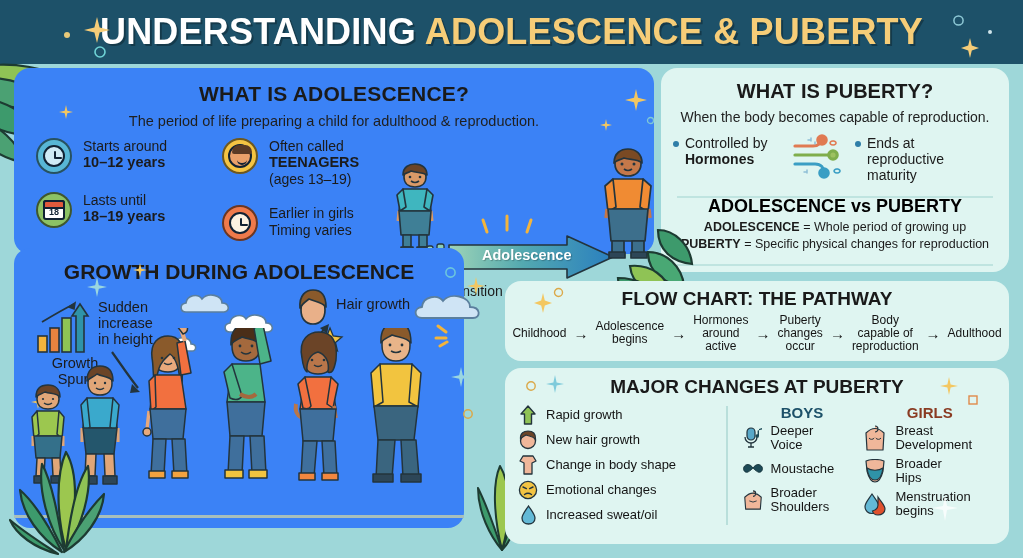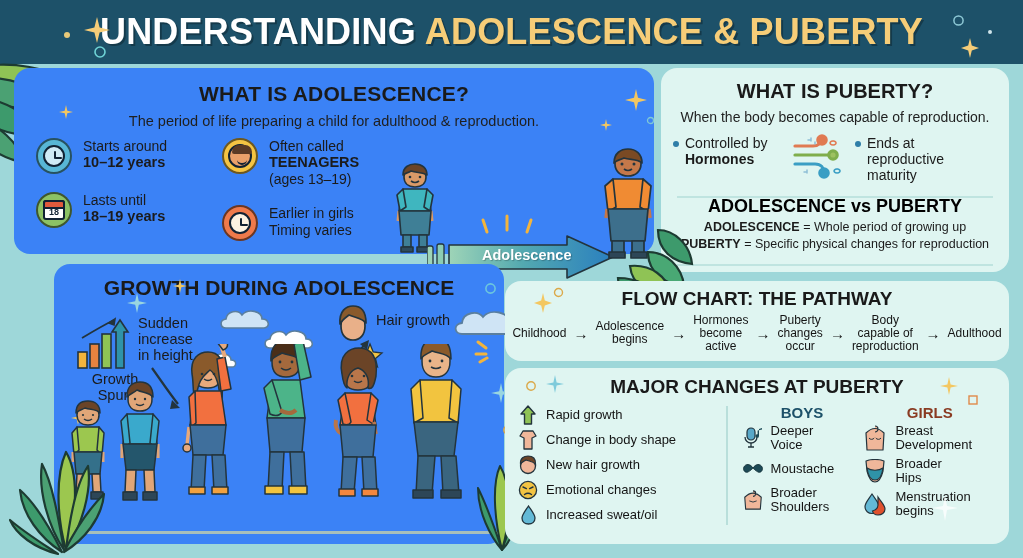--- a/index.html
+++ b/index.html
@@ -28,21 +28,21 @@
   
   .card {
     position:absolute; background:#ddf4f1;
     border-radius:16px;
   }
   .card.mint { background:#3b82f6; }
   .card.mint2 { background:#dff5f1; }
 
   #card-adolescence { left:14px;  top:68px;  width:640px; height:186px; }
   #card-puberty     { left:661px; top:68px;  width:348px; height:204px; }
-  #card-growth      { left:14px;  top:264px; width:450px; height:280px;margin-left:40px; }
+  #card-growth      { left:14px;  top:248px; width:450px; height:280px; }
   #card-flow        { left:505px; top:281px; width:504px; height:80px; }
   #card-major       { left:505px; top:368px; width:504px; height:176px; }
 
   .card-title {
     text-align:center; font-weight:bold; color:#1a1a1a;
   }
   #adol-title { font-size:21px; margin-top:14px; letter-spacing:.2px; }
   #adol-sub { text-align:center; font-size:14.5px; color:#1f1f1f; margin-top:7px; }
 
   
@@ -598,21 +598,21 @@
         <div>Childhood</div>
       </div>
       <div class="flow-arrow">→</div>
       <div class="flow-step">
         <div>Adolescence</div>
         <div>begins</div>
       </div>
       <div class="flow-arrow">→</div>
       <div class="flow-step">
         <div>Hormones</div>
-        <div>become</div>
+        <div>around</div>
         <div>active</div>
       </div>
       <div class="flow-arrow">→</div>
       <div class="flow-step">
         <div>Puberty</div>
         <div>changes</div>
         <div>occur</div>
       </div>
       <div class="flow-arrow">→</div>
       <div class="flow-step">
@@ -652,34 +652,34 @@
         <div class="mrow">
           <span class="micon">
             <svg width="16" height="20" viewBox="0 0 16 20">
                 <path d="M8 1 L15 9 H11.5 V19 H4.5 V9 H1 Z" fill="#8fc355" stroke="#23343d" stroke-width="1.4" stroke-linejoin="round"></path>
               </svg>
           </span>
           <span class="mtxt">Rapid growth</span>
         </div>
         <div class="mrow">
           <span class="micon">
-            <svg width="18" height="20" viewBox="0 0 18 20">
-                <path d="M4 1 L14 1 L17 6 L13 8 L13 19 L5 19 L5 8 L1 6 Z" fill="#f0b79a" stroke="#23343d" stroke-width="1.3" stroke-linejoin="round"></path>
-              </svg>
-          </span>
-          <span class="mtxt">Change in body shape</span>
-        </div>
-        <div class="mrow">
-          <span class="micon">
             <svg width="20" height="20" viewBox="0 0 20 20">
               <circle cx="10" cy="11" r="7.5" fill="#f0b79a" stroke="#23343d" stroke-width="1.3"></circle>
               <path d="M2.5 9 C2 3 6 1 10 1 C15 1 18 3.5 17.6 9.5 C15 6 12 6.5 8 5 C5.5 6.5 3.8 7 2.5 9 Z" fill="#6b4427" stroke="#23343d" stroke-width="1.2"></path>
             </svg>
           </span>
           <span class="mtxt">New hair growth</span>
+        </div>
+        <div class="mrow">
+          <span class="micon">
+            <svg width="18" height="20" viewBox="0 0 18 20">
+                <path d="M4 1 L14 1 L17 6 L13 8 L13 19 L5 19 L5 8 L1 6 Z" fill="#f0b79a" stroke="#23343d" stroke-width="1.3" stroke-linejoin="round"></path>
+              </svg>
+          </span>
+          <span class="mtxt">Change in body shape</span>
         </div>
         <div class="mrow">
           <span class="micon">
             <svg width="20" height="20" viewBox="0 0 20 20">
               <circle cx="10" cy="10" r="8.6" fill="#f3c443" stroke="#23343d" stroke-width="1.3"></circle>
               <path d="M5 7 l3.4 1.6 M15 7 l-3.4 1.6" stroke="#23343d" stroke-width="1.4" fill="none" stroke-linecap="round"></path>
               <path d="M6.5 14.5 q3.5 -2.6 7 0" stroke="#23343d" stroke-width="1.4" fill="none" stroke-linecap="round"></path>
             </svg>
           </span>
           <span class="mtxt">Emotional changes</span>

